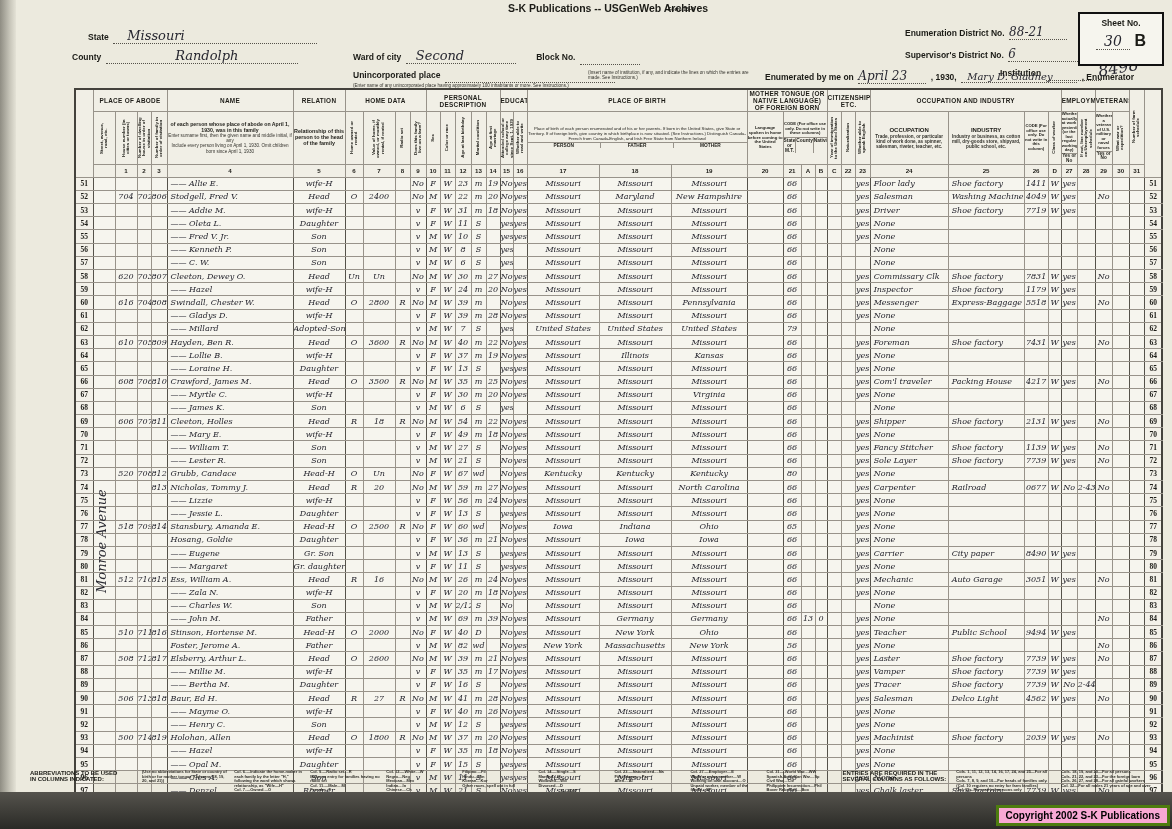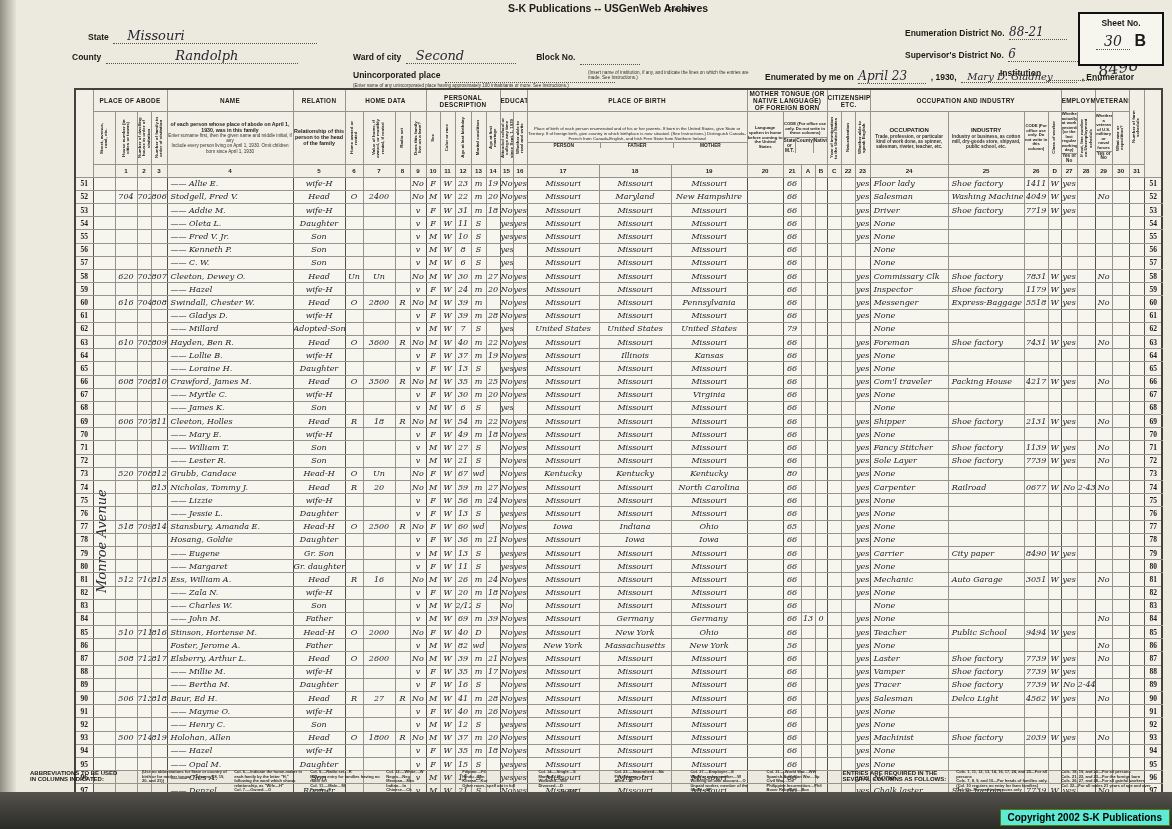--- a/index.html
+++ b/index.html
@@ -3,21 +3,21 @@
 <meta charset="utf-8">
 <style>
   html,body{margin:0;padding:0;background:#6b6a64;}
   #page{position:relative;width:1172px;height:829px;background:#eceade;overflow:hidden;
         font-family:"Liberation Sans",sans-serif;color:#1b1b16;}
   
   .scan-left{position:absolute;left:0;top:0;width:16px;height:829px;
      background:linear-gradient(90deg,#8f8d83,#c6c4b8 60%,#e4e2d6);}
   .scan-bottom{position:absolute;left:0;top:792px;width:1172px;height:37px;
      background:linear-gradient(180deg,#55534d,#2a2a26);}
-  .copyright-box{position:absolute;right:2px;bottom:3px;background:#5eead4;border:1px solid #4d7c0f;
+  .copyright-box{position:absolute;right:2px;bottom:3px;background:#f9a8d4;border:3px solid #4d7c0f;
      padding:2px 7px;font-weight:bold;font-size:10px;color:#000;}
   
   .hw{font-family:"DejaVu Serif",serif;font-style:italic;color:#272730;}
   .dot{border-bottom:1px dotted #55524a;display:inline-block;}
   .tiny{font-size:4.6px;line-height:1.1;color:#33322c;}
   .lbl{font-weight:bold;font-size:8.5px;}
   
   .abs{position:absolute;}
   
   #tablewrap{position:absolute;left:74px;top:88px;width:1080px;height:683px;background:#f6f5ee;}

